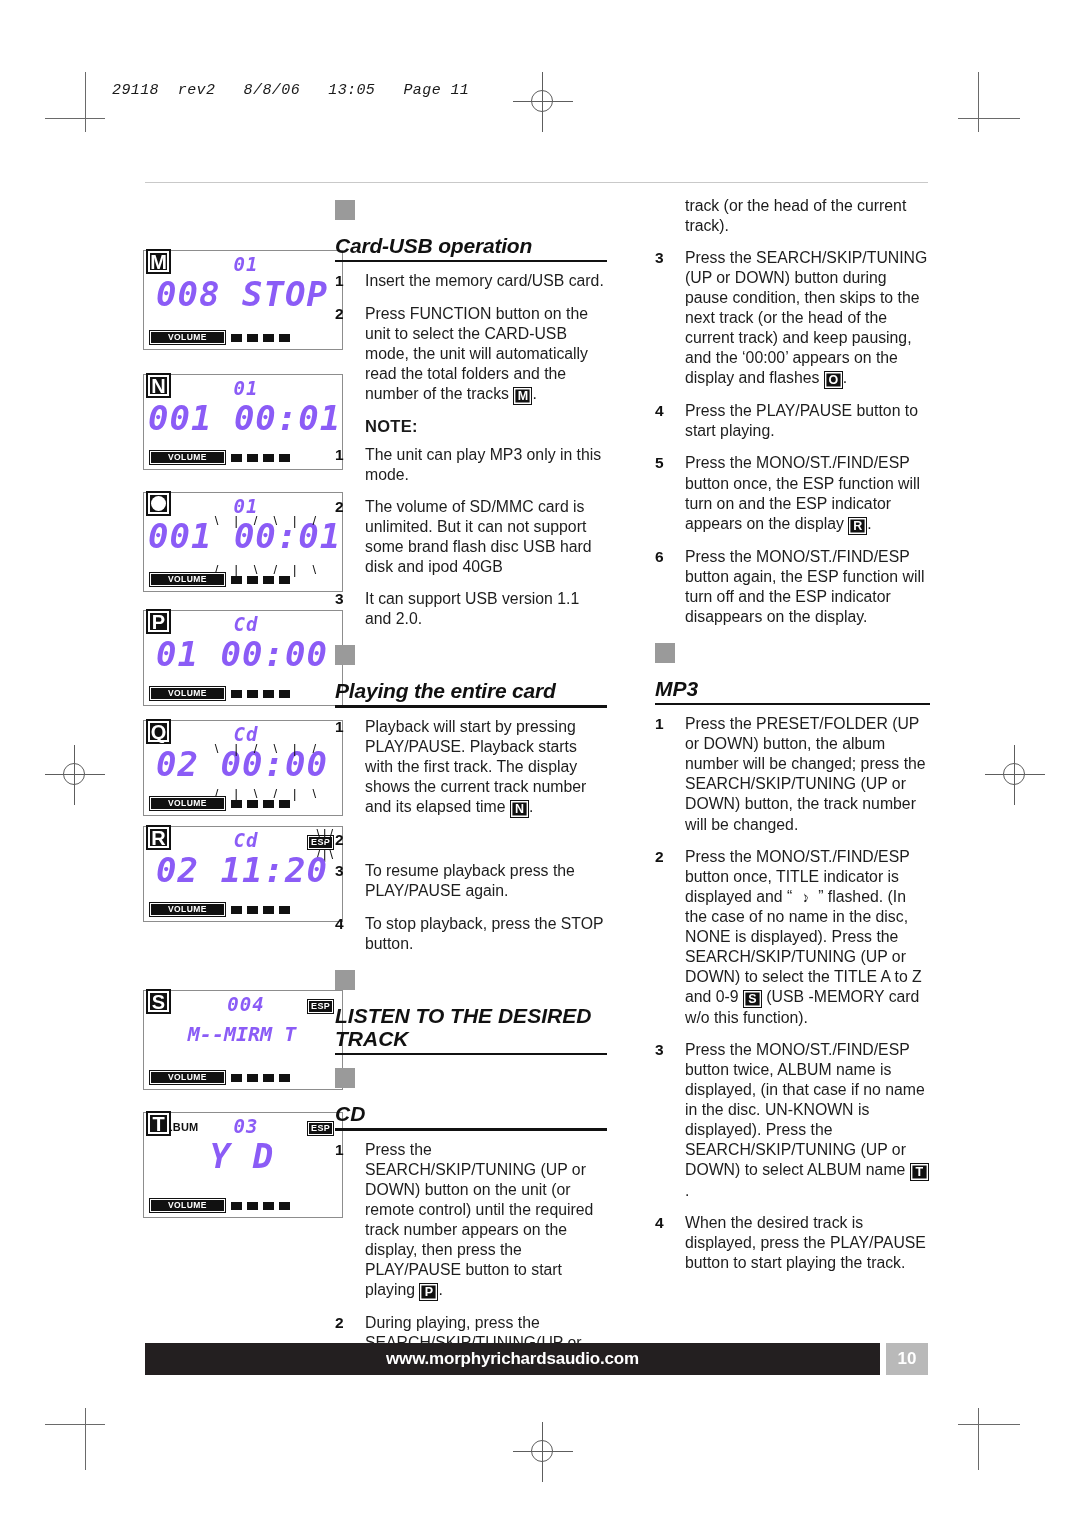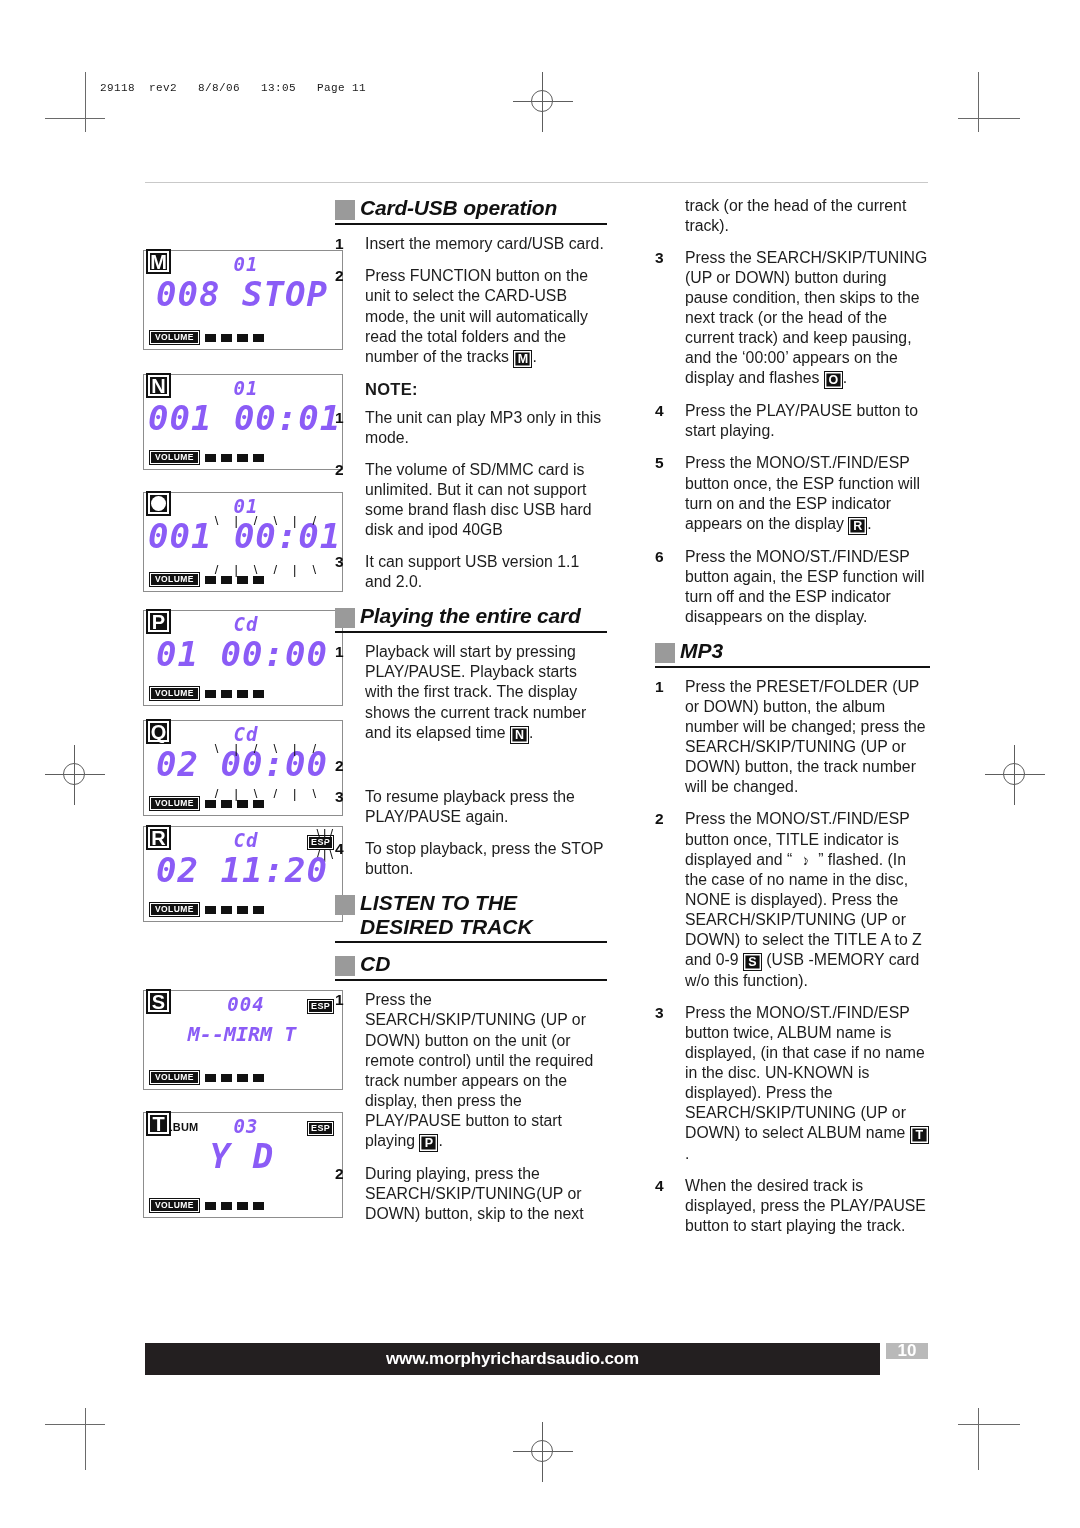--- a/index.html
+++ b/index.html
@@ -56,27 +56,28 @@
   .crop-tr-v { left: 978px; top: 72px; width: 1.3px; height: 60px; }
   .crop-tr-h { left: 958px; top: 118px; width: 62px; height: 1.3px; }
   .crop-bl-v { left: 85px; top: 1408px; width: 1.3px; height: 62px; }
   .crop-bl-h { left: 45px; top: 1424px; width: 60px; height: 1.3px; }
   .crop-br-v { left: 978px; top: 1408px; width: 1.3px; height: 62px; }
   .crop-br-h { left: 958px; top: 1424px; width: 62px; height: 1.3px; }
 
   
   .slug {
     position: absolute;
-    left: 100px;
+    left: 112px;
     top: 82px;
     font-family: "Liberation Mono", "DejaVu Sans Mono", monospace;
-    font-size: 11px;
+    font-size: 15px;
     letter-spacing: 0.4px;
     color: #1a1a1a;
     white-space: pre;
+    font-style: italic;
   }
 
   
   .top-rule {
     position: absolute;
     left: 145px;
     top: 182px;
     width: 783px;
     height: 1px;
     background: #c9c9c9;
@@ -90,21 +91,22 @@
   .col-mid { left: 335px; width: 272px; }
   .col-right { left: 655px; width: 275px; }
 
   
   .section {
     margin-bottom: 2px;
   }
   .sec-head {
     display: flex;
     align-items: flex-start;
-    gap: 5px;
+    gap: 14px;
+    flex-direction: column;
   }
   .sec-square {
     width: 20px;
     height: 20px;
     background: #9a9a9a;
     flex: 0 0 auto;
     margin-top: 4px;
   }
   .sec-title {
     font-size: 21px;
@@ -265,21 +267,21 @@
     display: flex;
     align-items: center;
     gap: 5px;
   }
   .vol-label {
     background: #111;
     color: #fff;
     font-weight: bold;
     font-size: 8.5px;
     line-height: 11px;
-    padding: 1px 5px;
+    padding: 1px 18px;
     letter-spacing: 0.4px;
     font-family: "Liberation Sans", sans-serif;
     border: 1px solid #111;
     box-shadow: inset 0 0 0 1px #fff;
   }
   .vol-bars { display: flex; gap: 5px; }
   .vol-bars i {
     display: block;
     width: 11px;
     height: 8px;
@@ -349,21 +351,21 @@
     font-weight: bold;
     display: flex;
     align-items: center;
     justify-content: center;
     letter-spacing: -0.2px;
   }
   .footer-page {
     position: absolute;
     right: 0; top: 0;
     width: 42px;
-    height: 16px;
+    height: 32px;
     background: #b9b9b9;
     color: #fff;
     font-size: 17px;
     font-weight: bold;
     display: flex;
     align-items: center;
     justify-content: center;
   }
 </style>
 </head>

